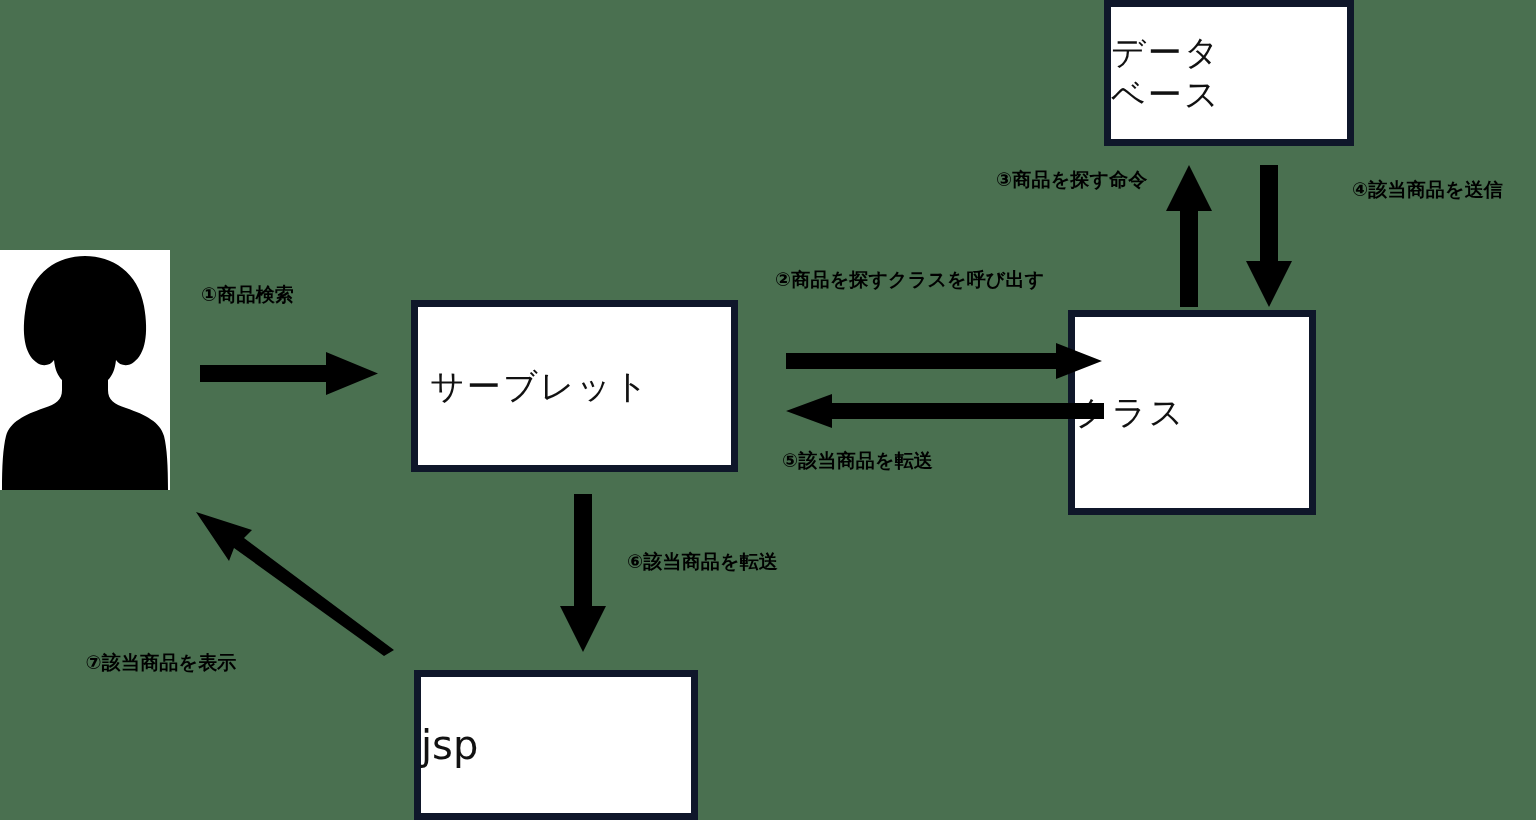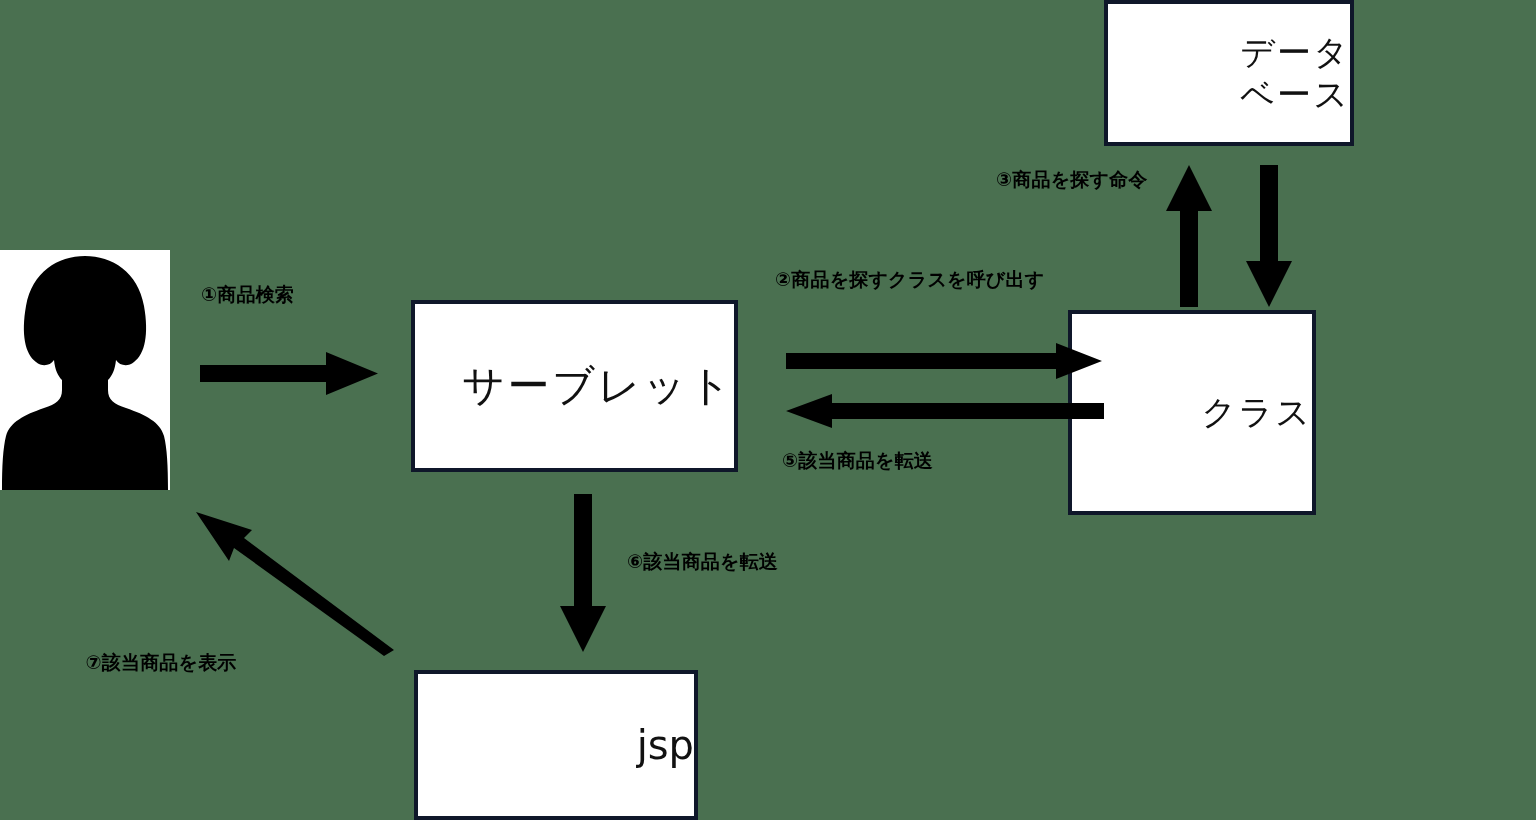--- a/index.html
+++ b/index.html
@@ -15,41 +15,41 @@
     width: 1536px;
     height: 820px;
     background: #4a7050;
     overflow: hidden;
   }
 
   
   .node-box {
     position: absolute;
     background: #ffffff;
-    border: 4px solid #0f172a;
+    border: 7px solid #0f172a;
     box-sizing: border-box;
     display: flex;
     align-items: center;
-    justify-content: flex-end;
+    justify-content: flex-start;
     text-align: center;
     color: #111111;
   }
   .node-label {
     font-family: "DejaVu Sans", "Liberation Sans", sans-serif;
     font-weight: 400;
     line-height: 1.25;
     letter-spacing: 0.06em;
     white-space: pre-line;
   }
 
   #box-database { left: 1104px; top: 0px;   width: 250px; height: 146px; }
   #box-database .node-label { font-size: 34px; }
 
   #box-servlet  { left: 411px;  top: 300px; width: 327px; height: 172px; }
-  #box-servlet  .node-label { font-size: 42px; }
+  #box-servlet  .node-label { font-size: 34px; margin-left: 12px; }
 
   #box-class    { left: 1068px; top: 310px; width: 248px; height: 205px; }
   #box-class    .node-label { font-size: 34px; }
 
   #box-jsp      { left: 414px;  top: 670px; width: 284px; height: 150px; }
   #box-jsp      .node-label { font-size: 40px; letter-spacing: 0; }
 
   
   #avatar {
     position: absolute;
@@ -166,17 +166,18 @@
       L198 142
       L188 148
       L38 40
       L33 53
       Z"></path>
   </svg>
 
   <div class="step-label" id="label-1">①商品検索</div>
   <div class="step-label" id="label-2">②商品を探すクラスを呼び出す</div>
   <div class="step-label" id="label-3">③商品を探す命令</div>
+  <div class="step-label" id="label-4">④該当商品を送信</div>
   <div class="step-label" id="label-6">⑥該当商品を転送</div>
   <div class="step-label" id="label-5">⑤該当商品を転送</div>
   <div class="step-label" id="label-7">⑦該当商品を表示</div>
 
 </div>
 
 </body></html>

